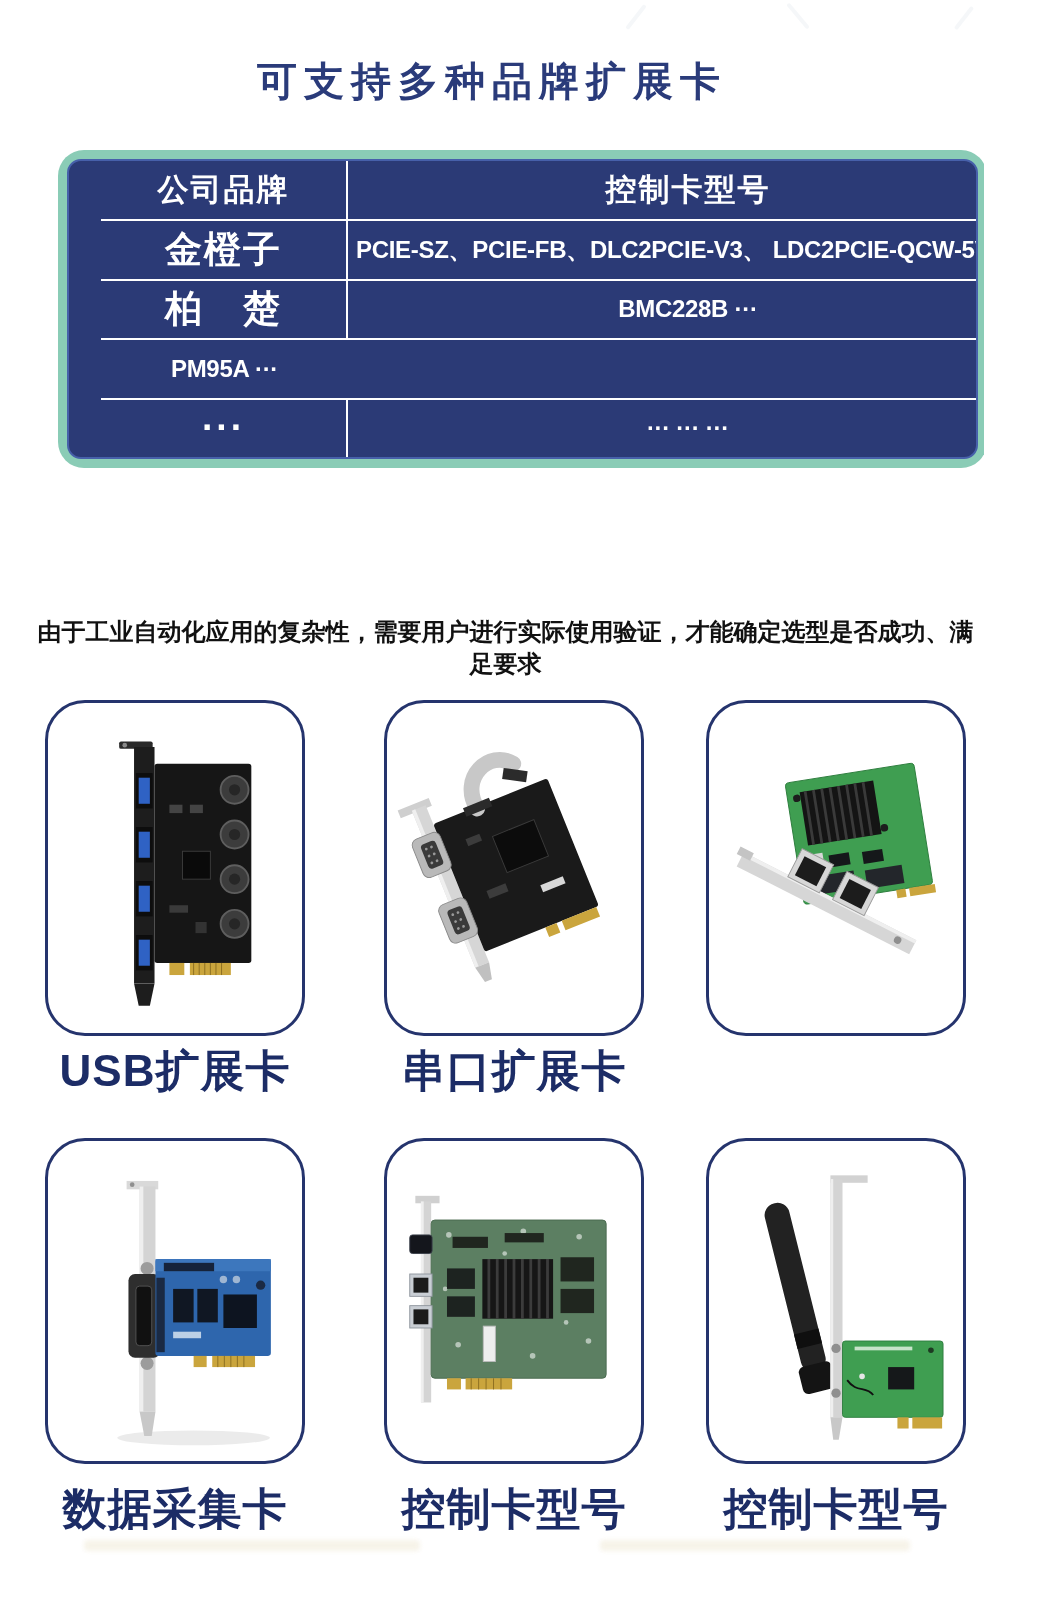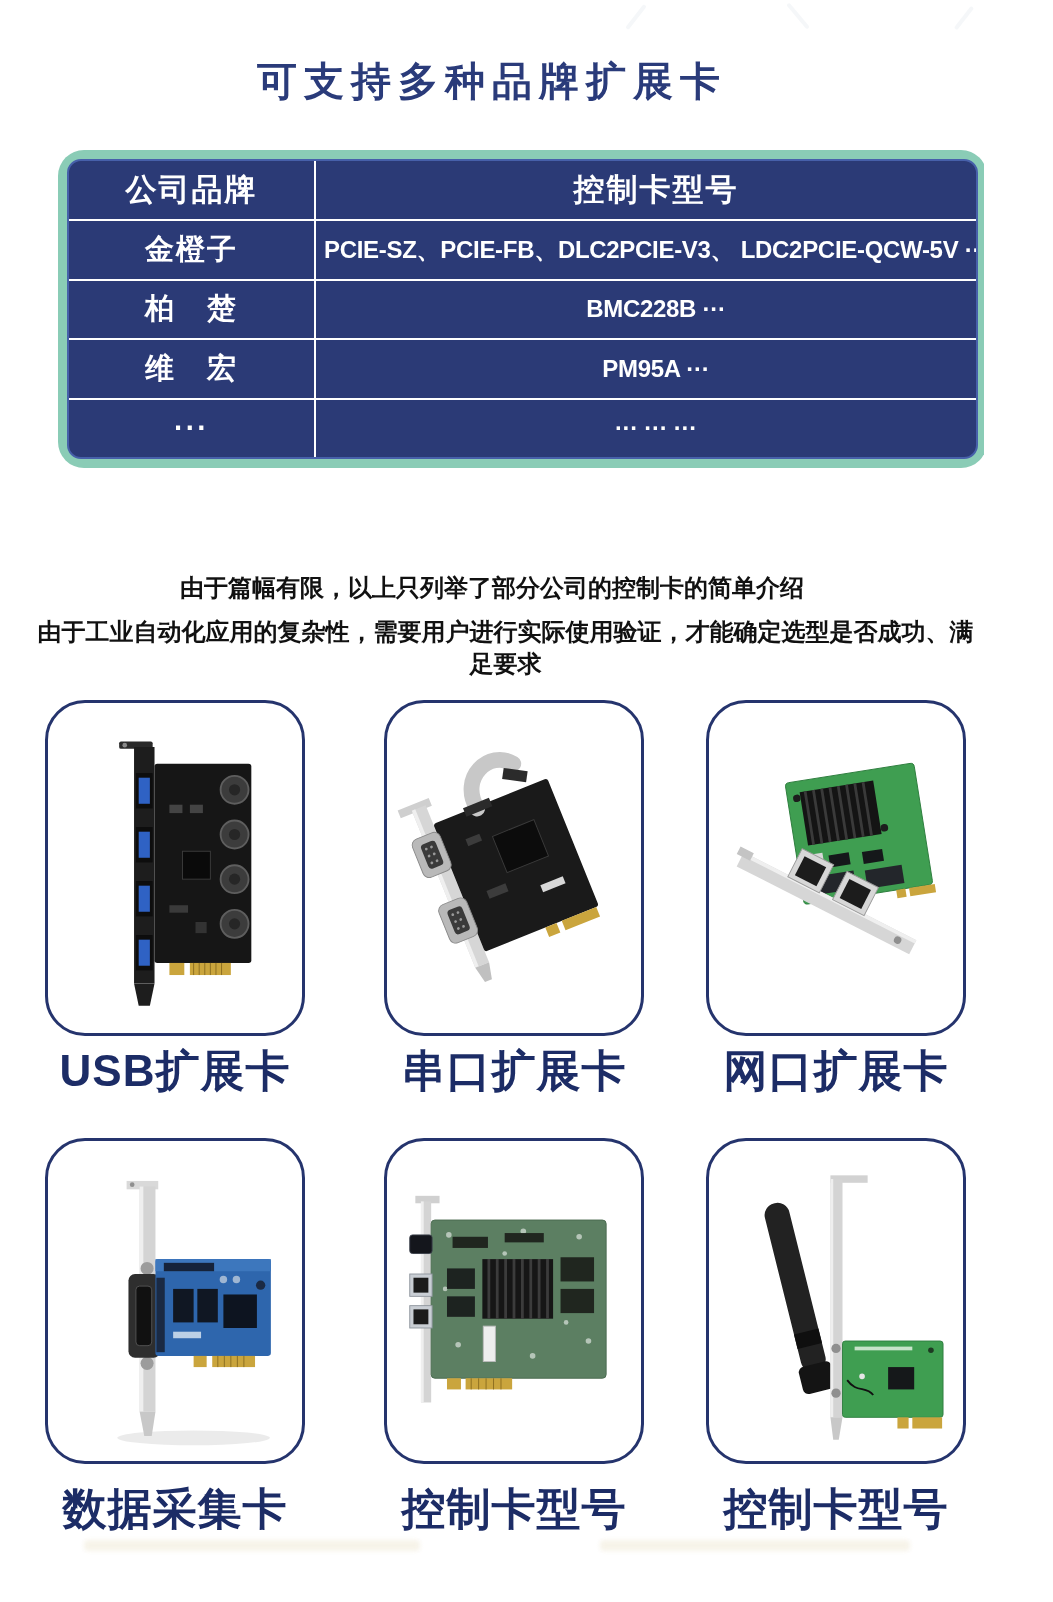--- a/index.html
+++ b/index.html
@@ -13,27 +13,27 @@
 
   
   .title { position:absolute; top:54px; left:0; width:100%; text-align:center;
            font-size:40px; font-weight:bold; color:#2a3b7a; letter-spacing:7px; }
 
   
   .table-frame { position:absolute; left:58px; top:150px; width:929px; height:318px;
                  background:#8accb6; border-radius:26px; padding:9px; }
   .table-inner { width:100%; height:100%; background:#2b3a76; border:2px solid #4760aa;
                  border-radius:14px; display:grid; grid-template-rows:58px 1fr 1fr 1fr 1fr; overflow:hidden; }
-  .trow { display:grid; grid-template-columns:247px 1fr; }
+  .trow { display:grid; grid-template-columns:247px 1fr;margin-left:32px; }
   .trow + .trow { border-top:2px solid #ffffff; }
   .tcell { display:flex; align-items:center; justify-content:center; color:#ffffff;
            font-weight:bold; padding:0 8px; white-space:nowrap; }
   .c-brand { border-right:2px solid #ffffff; }
   .th { font-size:31px; letter-spacing:2px; }
-  .brand { font-size:29px; letter-spacing:2px; }
+  .brand { font-size:37px; letter-spacing:2px; }
   .models { font-size:24px; letter-spacing:-0.3px; }
 
   
   .note { position:absolute; left:0; width:100%; text-align:center; font-weight:bold;
           color:#111111; font-size:24px; }
   .note-1 { top:572px; }
   .note-2 { top:616px;padding-left:27px; }
 
   
   .card { position:absolute; width:260px; border:3px solid #25346d; border-radius:40px;
@@ -67,31 +67,29 @@
       </div>
       <div class="trow">
         <div class="tcell c-brand brand">金橙子</div>
         <div class="tcell models">PCIE-SZ、PCIE-FB、DLC2PCIE-V3、 LDC2PCIE-QCW-5V ···</div>
       </div>
       <div class="trow">
         <div class="tcell c-brand brand">柏　楚</div>
         <div class="tcell models">BMC228B ···</div>
       </div>
       <div class="trow">
-        <div class="tcell c-brand brand">维　宏</div>
         <div class="tcell models">PM95A ···</div>
       </div>
       <div class="trow">
         <div class="tcell c-brand brand">···</div>
         <div class="tcell models">··· ··· ···</div>
       </div>
     </div>
   </div>
 
-  <p class="note note-1">由于篇幅有限，以上只列举了部分公司的控制卡的简单介绍</p>
   <p class="note note-2">由于工业自动化应用的复杂性，需要用户进行实际使用验证，才能确定选型是否成功、满足要求</p>
 
   <figure class="card r1 c1">
     <div class="card-img">
       <svg viewBox="0 0 260 336">
         <rect x="70" y="32" width="36" height="8" rx="2" fill="#2a2a2a"></rect>
         <circle cx="76" cy="36" r="2.5" fill="#888"></circle>
         <rect x="86" y="38" width="22" height="254" fill="#1d1d1d"></rect>
         <polygon points="86,292 108,292 103,316 91,316" fill="#1d1d1d"></polygon>
         <rect x="108" y="56" width="104" height="214" rx="3" fill="#161616"></rect>
@@ -329,21 +327,20 @@
         <path d="M142,248 C152,262 162,254 170,264" stroke="#111111" stroke-width="2" fill="none"></path>
         <circle cx="158" cy="244" r="3" fill="#e6e6e6"></circle>
         <rect x="196" y="288" width="12" height="12" fill="#caa53d"></rect>
         <rect x="212" y="288" width="32" height="12" fill="#caa53d"></rect>
       </svg>
     </div>
   </figure>
 
   <div class="card-label label-r1 c1">USB扩展卡</div>
   <div class="card-label label-r1 c2">串口扩展卡</div>
-  <div class="card-label label-r1 c3">网口扩展卡</div>
   <div class="card-label label-r2 c1">数据采集卡</div>
   <div class="card-label label-r2 c2">控制卡型号</div>
   <div class="card-label label-r2 c3">控制卡型号</div>
 
   <div class="ghost" style="left:84px; width:336px;"></div>
   <div class="ghost" style="left:600px; width:310px;"></div>
   <div class="ghost" style="left:1040px; width:13px;"></div>
 
 </div>
 

